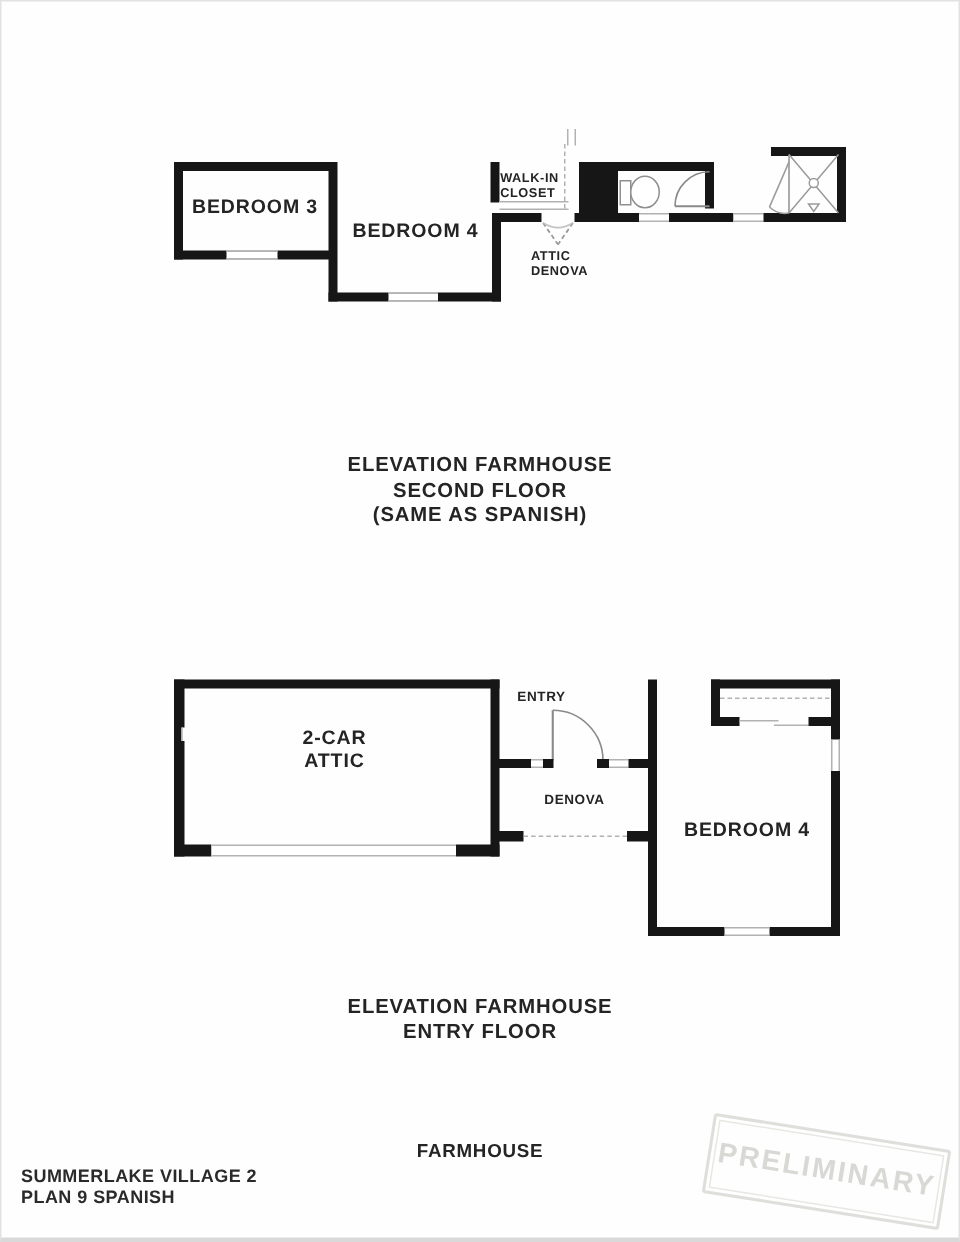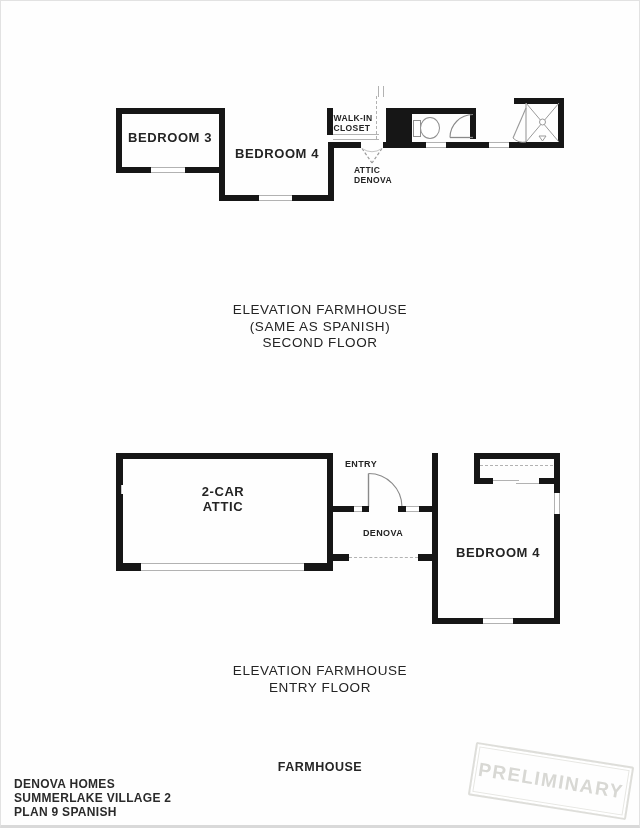--- a/index.html
+++ b/index.html
@@ -17,21 +17,21 @@
   }
   .wall{position:absolute;background:var(--wall);}
   .win{position:absolute;background:#fff;border-top:1.5px solid var(--ln);border-bottom:1.5px solid var(--ln);box-sizing:border-box;}
   .winv{position:absolute;background:#fff;border-left:1.5px solid var(--ln);border-right:1.5px solid var(--ln);box-sizing:border-box;}
   .thin-h{position:absolute;border-top:1.3px solid var(--ln);height:0;}
   .dash-h{position:absolute;border-top:1.3px dashed var(--ln);height:0;}
   .dash-v{position:absolute;border-left:1.3px dashed var(--ln);width:0;}
   .shelf{position:absolute;background:#fff;border-top:1.3px solid var(--ln);border-bottom:1.3px solid var(--ln);box-sizing:border-box;}
   .lbl{position:absolute;font-weight:bold;color:var(--tx);letter-spacing:.6px;white-space:nowrap;transform:translateX(-50%);font-size:13px;line-height:13px;}
   .lbl-sm{font-size:8.5px;line-height:9.5px;letter-spacing:.4px;text-align:left;}
-  .caption{position:absolute;left:0;width:100%;text-align:center;font-weight:normal;color:var(--tx);font-size:13.5px;line-height:16.5px;letter-spacing:.6px;}
+  .caption{position:absolute;left:0;width:100%;text-align:center;font-weight:bold;color:var(--tx);font-size:13.5px;line-height:16.5px;letter-spacing:.6px;}
   .elevations-title{position:absolute;left:0;width:100%;text-align:center;font-weight:bold;color:var(--tx);font-size:12.5px;letter-spacing:.5px;}
   .builder{position:absolute;left:13px;top:776px;font-weight:bold;color:#2a2a2a;font-size:12px;line-height:14px;letter-spacing:.3px;}
   .fixture{position:absolute;background:#fff;border:1.2px solid #8f8f8f;box-sizing:border-box;}
   .stamp{
     position:absolute;left:470px;top:753px;width:156px;height:50px;
     transform:rotate(9deg);border:2.5px solid #dedeDA;border-radius:2px;
     display:flex;align-items:center;justify-content:center;
     box-shadow:inset 0 0 0 2px #fff, inset 0 0 0 3px #e7e7e3;
   }
   .stamp span{font-weight:800;font-size:19px;letter-spacing:1.5px;color:var(--stamp);font-family:"Liberation Sans",sans-serif;}
@@ -99,22 +99,22 @@
       <path d="M21,3 L21,42" stroke="#9a9a9a" stroke-width="1.1" fill="none"></path>
       <path d="M21,3 L54,42 M54,3 L21,42" stroke="#9a9a9a" stroke-width="1" fill="none"></path>
       <circle cx="37.5" cy="22" r="3" fill="#fff" stroke="#9a9a9a" stroke-width="1"></circle>
       <path d="M34,36 L41,36 L37.5,41 Z" fill="none" stroke="#9a9a9a" stroke-width="1"></path>
       <path d="M21,8 L8,38" stroke="#9a9a9a" stroke-width="1.1" fill="none"></path>
       <path d="M8,38 A15,15 0 0 0 21,42" stroke="#9a9a9a" stroke-width="1" fill="none"></path>
     </svg>
 
     <div class="caption" style="top:301px">
       <div>ELEVATION FARMHOUSE</div>
+      <div>SECOND FLOOR</div>
       <div>(SAME AS SPANISH)</div>
-      <div>SECOND FLOOR</div>
     </div>
   </div>
 
   <div>
 
     <div class="wall" style="left:115px;top:452px;width:217px;height:6px"></div>
     <div class="wall" style="left:115px;top:452px;width:7px;height:118px"></div>
     <div style="position:absolute;left:119.5px;top:484px;width:3.5px;height:9px;background:#fff;border-left:1px solid #c9c9c9"></div>
     <div class="wall" style="left:115px;top:562px;width:25px;height:8px"></div>
     <div class="win" style="left:140px;top:562px;width:163px;height:8px"></div>
@@ -158,21 +158,20 @@
 
     <div class="caption" style="top:662px">
       <div>ELEVATION FARMHOUSE</div>
       <div>ENTRY FLOOR</div>
     </div>
   </div>
 
   <div class="elevations-title" style="top:759px">FARMHOUSE</div>
 
   <div class="builder">
-    <div>DENOVA HOMES</div>
     <div>SUMMERLAKE VILLAGE 2</div>
     <div>PLAN 9 SPANISH</div>
   </div>
 
   <div class="stamp">
     <span>PRELIMINARY</span>
   </div>
 
 </div>
 

